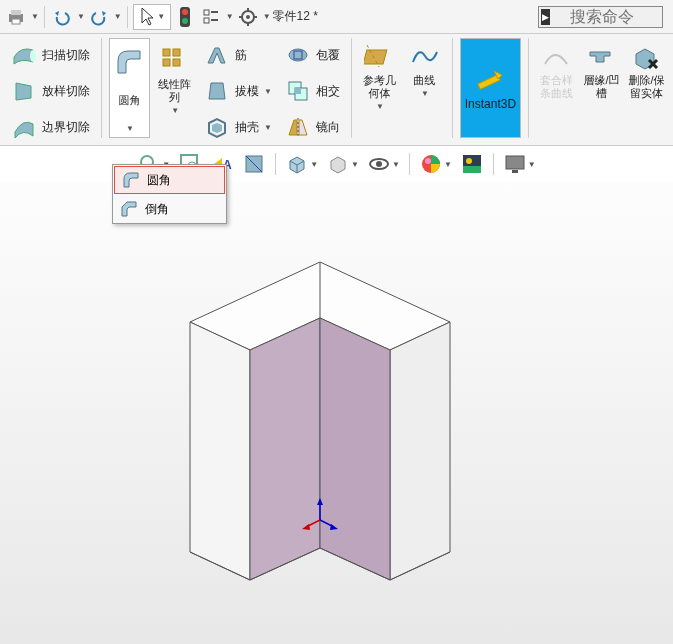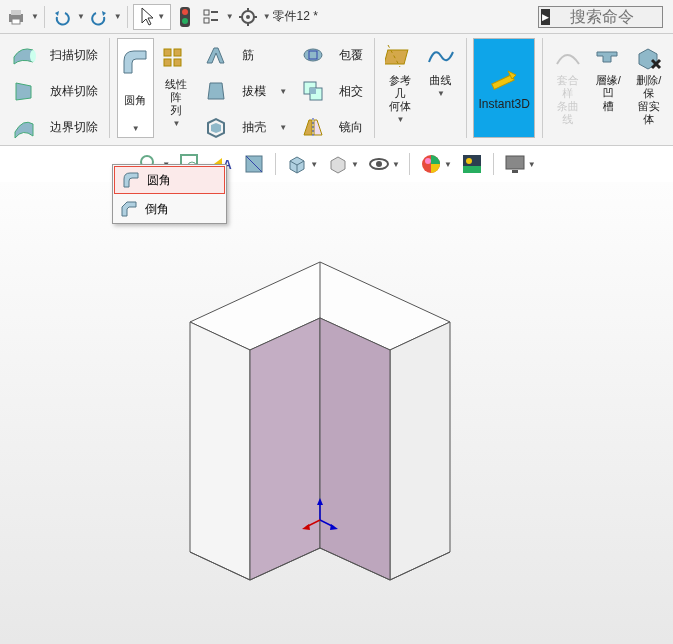--- a/index.html
+++ b/index.html
@@ -11,21 +11,21 @@
   .drop { font-size: 8px; color: #555; margin-left: 1px; }
   .sel-btn { border: 1px solid #bbb; background: #fff; padding: 2px 4px; display: flex; align-items: center; height: 26px; }
   .title-area { flex: 1; text-align: left; color: #333; }
   .search-box { width: 125px; height: 22px; border: 1px solid #888; background: #f0f0f0; display: flex; align-items: center; padding: 0 2px; margin-right: 6px;}
   .search-ico { width: 16px; height: 16px; background: #333; color: #fff; font-size: 9px; display: flex; align-items: center; justify-content: center; margin-right: 4px;}
   .search-box input { border: none; background: transparent; font-size: 16px; width: 90px; outline: none; color:#888;margin-left:16px;}
   
   .ribbon { height: 112px; background: #f4f4f4; border-bottom: 1px solid #ccc; display: flex; align-items: flex-start; padding: 4px 6px; gap: 4px; }
   .rgroup { display: flex; flex-direction: column; gap: 3px; padding: 2px 4px; }
   .rgroup.stack3 { gap: 6px;}
-  .rrow { display: flex; align-items: center; gap: 12px; height: 30px; }
+  .rrow { display: flex; align-items: center; gap: 4px; height: 30px; }
   .ico32 { width: 28px; height: 28px; display: flex; align-items: center; justify-content: center; position: relative; }
   .lbl { color: #222; white-space: nowrap; }
   .lbl.dim { color: #999; }
   .bigbtn { display: flex; flex-direction: column; align-items: center; width: 46px; padding: 4px 2px; gap: 2px; text-align: center; }
   .bigbtn .lbl { font-size: 11px; line-height: 13px; }
   .instant-active { background: #0ea5e9; border: 1px solid #bbb; height: 100px; display:flex; flex-direction:column; align-items:center; justify-content:center; padding:4px;}
   
   .viewbar { height: 36px; display: flex; align-items: center; justify-content: center; gap: 4px; }
   .vbtn { display: flex; align-items: center; padding: 2px; }
   

